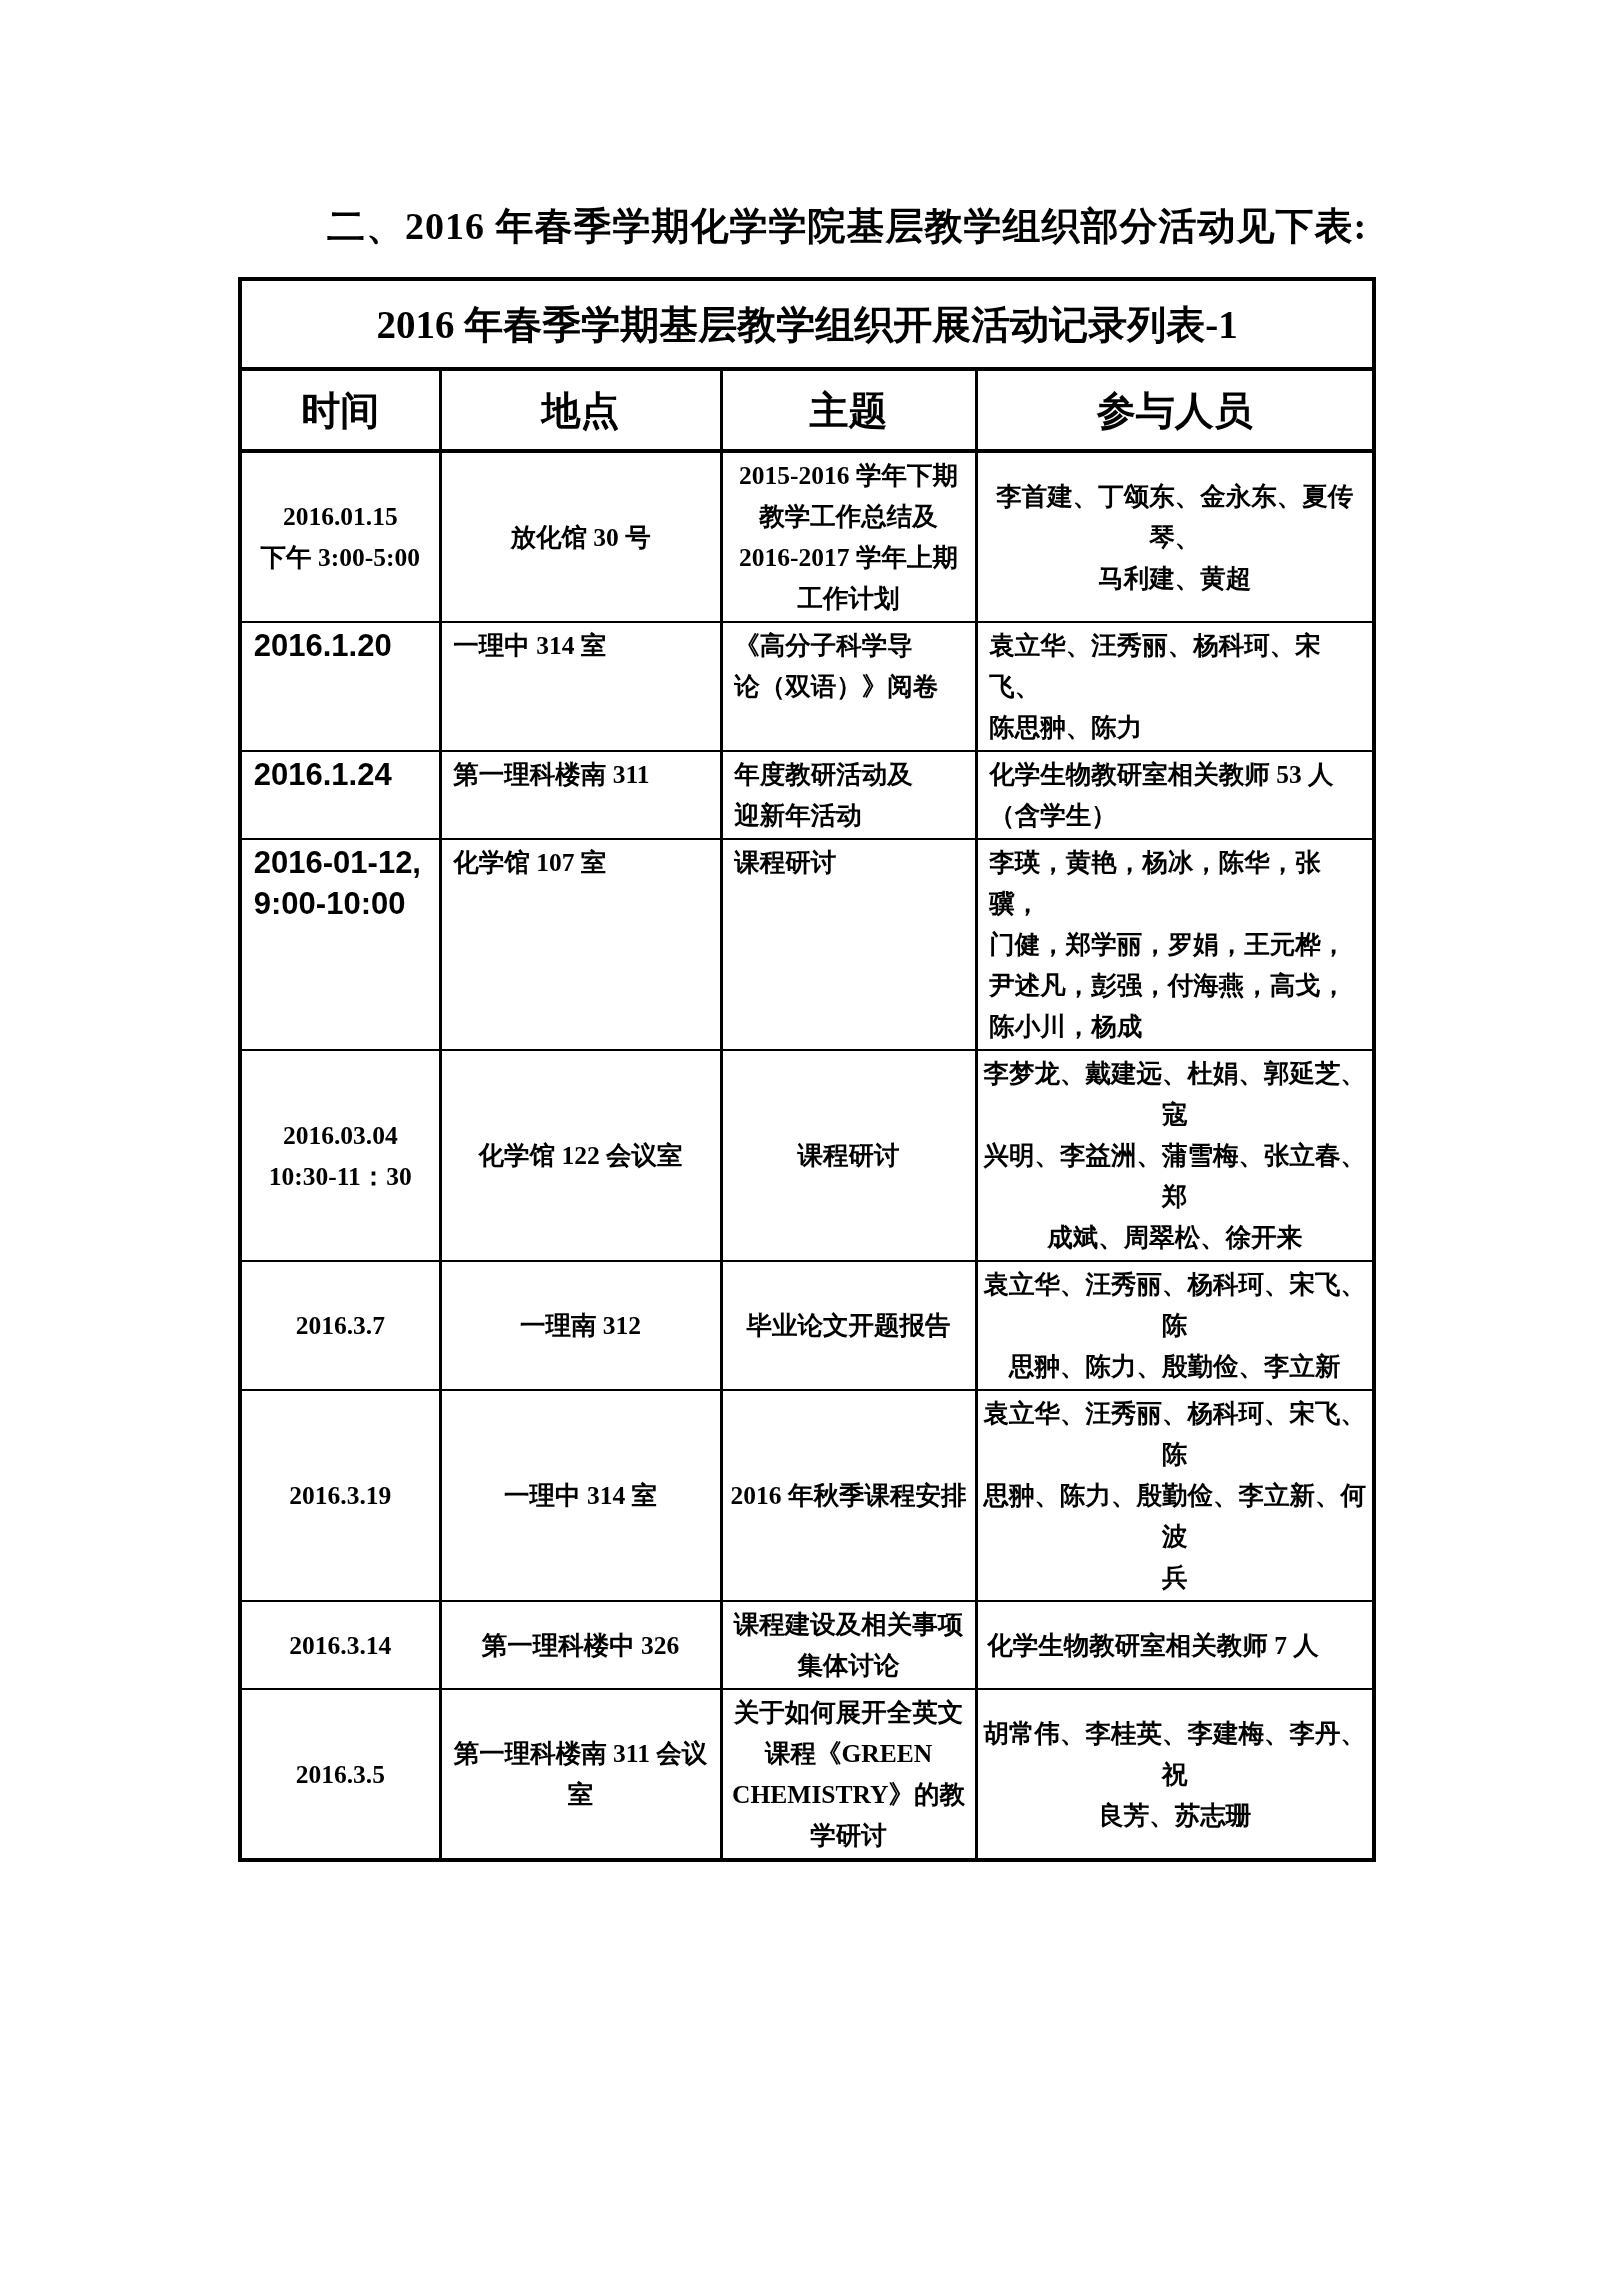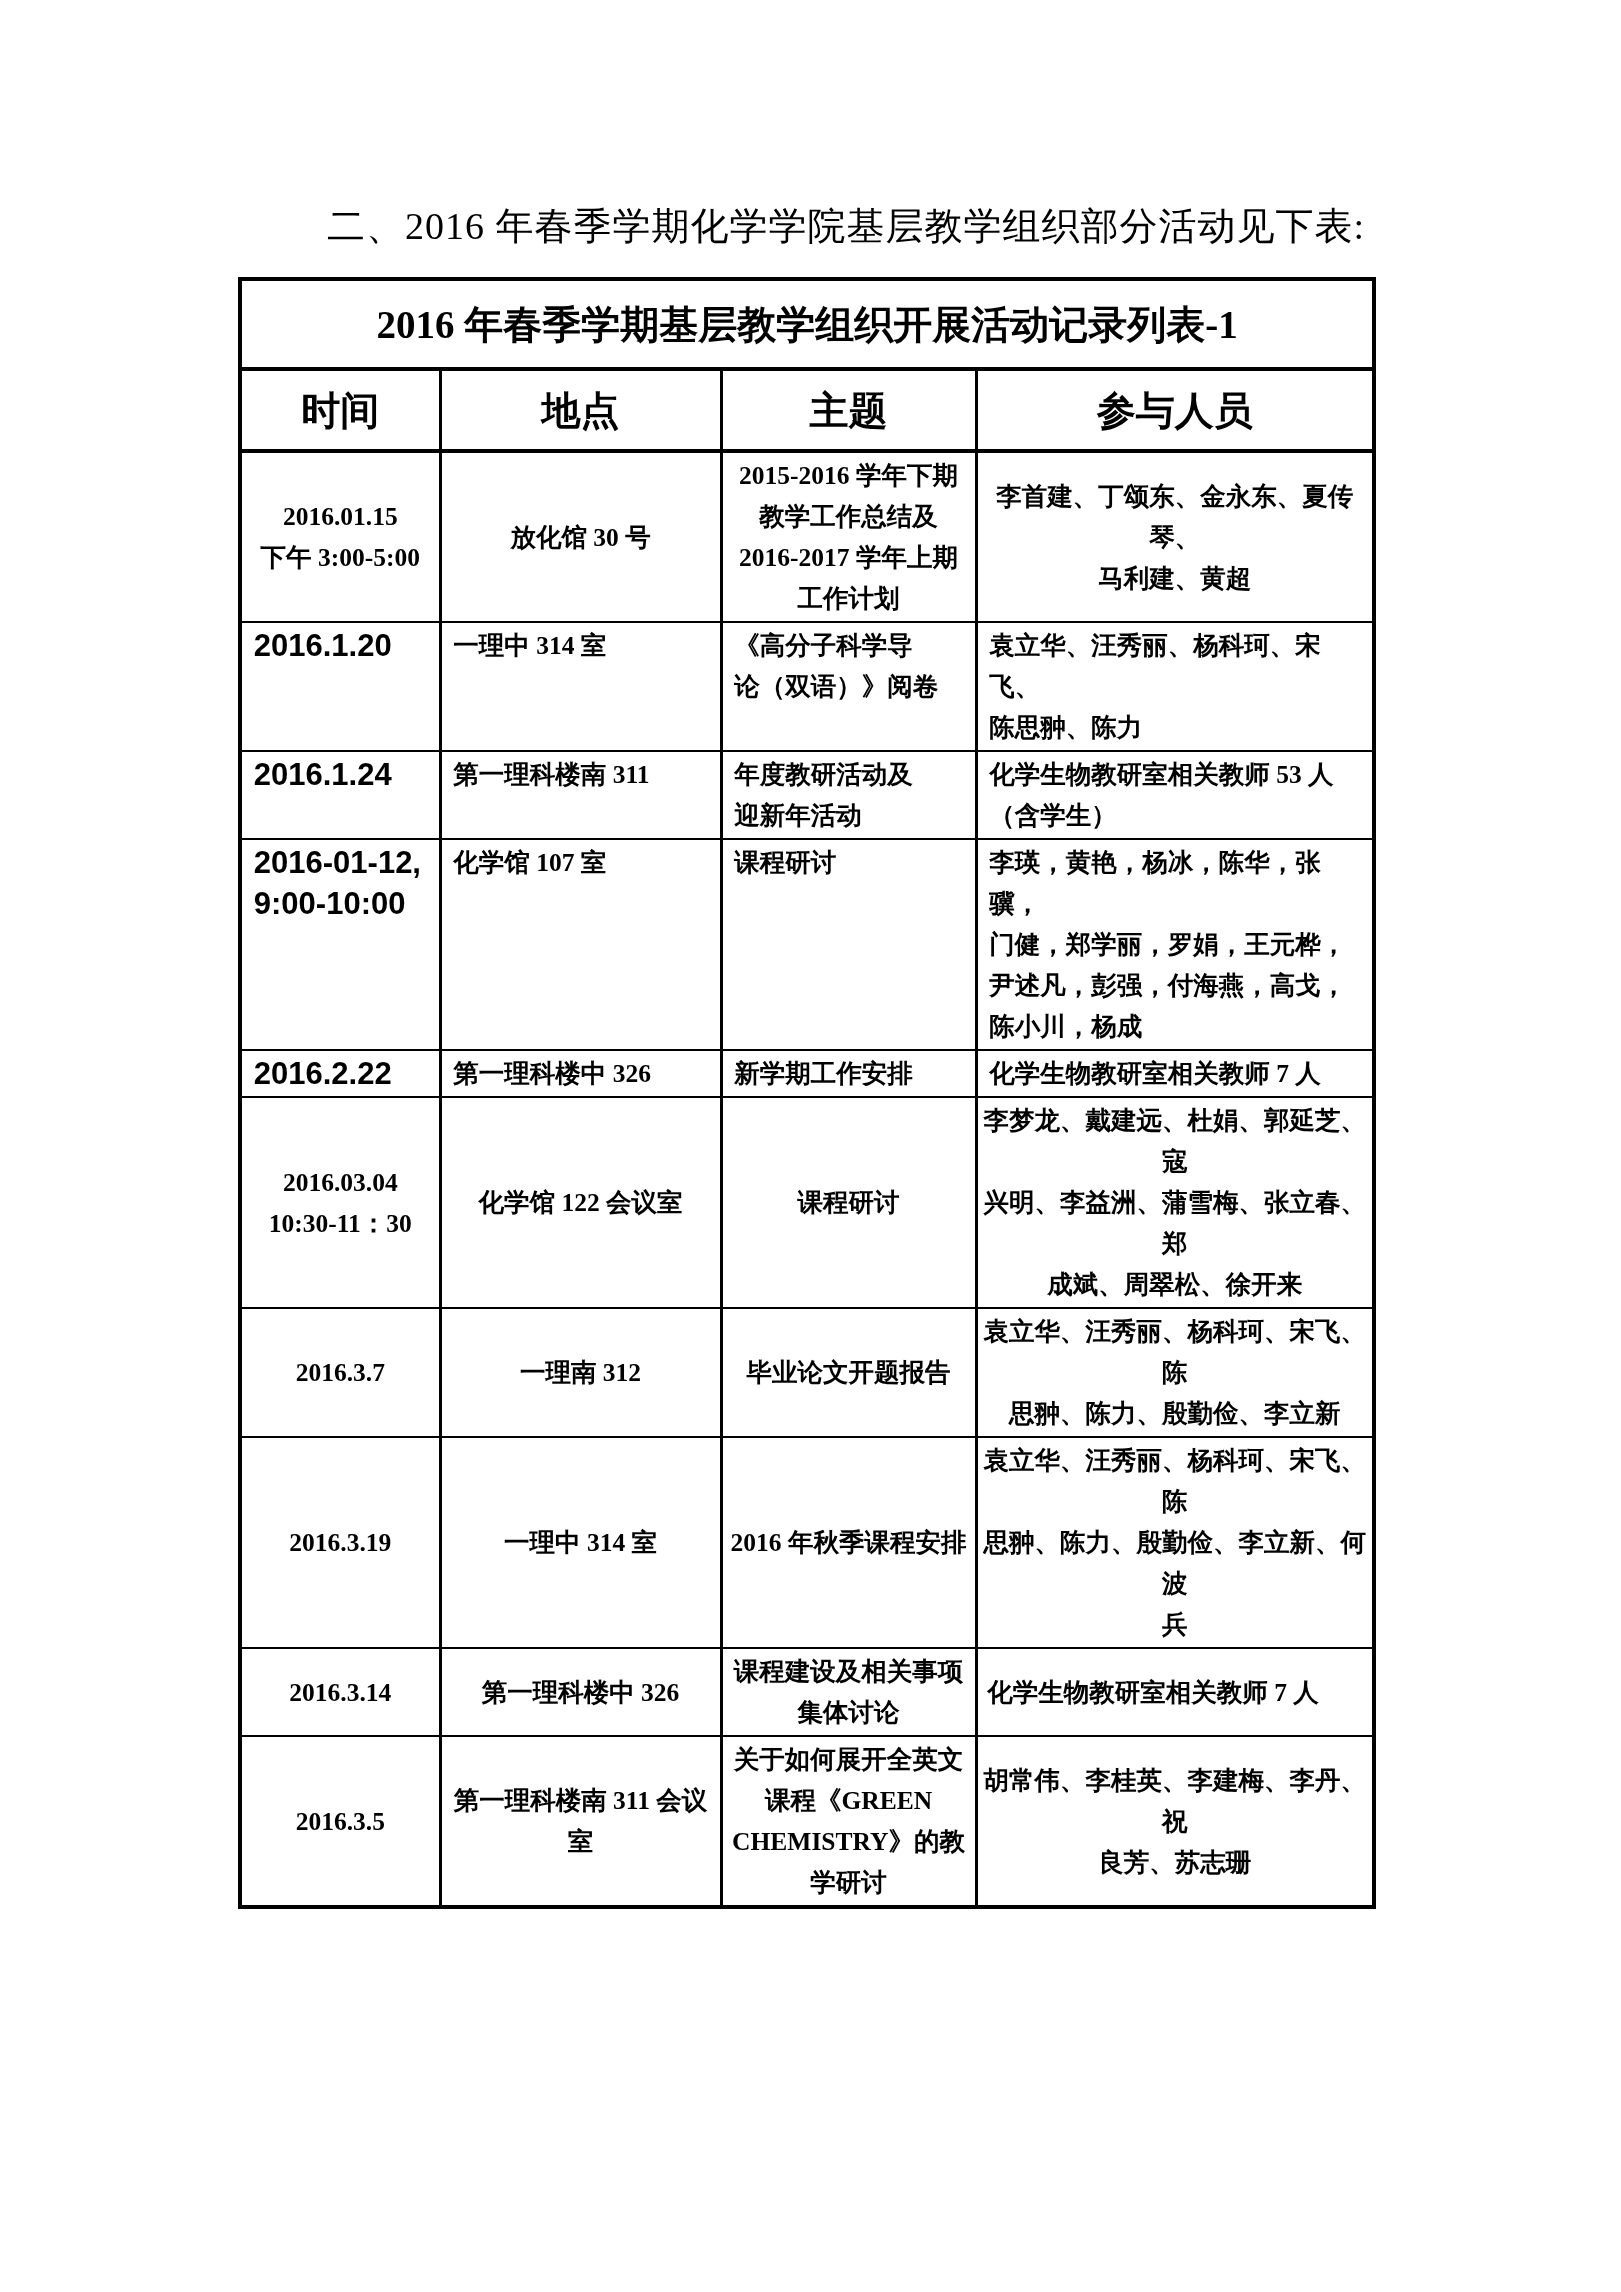--- a/index.html
+++ b/index.html
@@ -14,21 +14,21 @@
     font-family: "Liberation Serif", "DejaVu Serif", serif;
     color: #000;
     overflow: hidden;
   }
   .doc-heading {
     position: absolute;
     left: 327px;
     top: 202px;
     font-size: 38px;
     line-height: 49px;
-    font-weight: normal;
+    font-weight: bold;
     white-space: nowrap;
     letter-spacing: 1px;
   }
   table.activity-table {
     position: absolute;
     left: 238px;
     top: 277px;
     width: 1134px;
     border-collapse: collapse;
     table-layout: fixed;
@@ -144,26 +144,20 @@
       <td class="c-time">2016-01-12,
 9:00-10:00</td>
       <td class="c-loc">化学馆 107 室</td>
       <td class="c-topic">课程研讨</td>
       <td class="c-part">李瑛，黄艳，杨冰，陈华，张骥，
 门健，郑学丽，罗娟，王元桦，
 尹述凡，彭强，付海燕，高戈，
 陈小川，杨成</td>
     </tr>
 
-    <tr class="rl" style="height:45px">
-      <td class="c-time">2016.2.22</td>
-      <td class="c-loc">第一理科楼中 326</td>
-      <td class="c-topic">新学期工作安排</td>
-      <td class="c-part">化学生物教研室相关教师 7 人</td>
-    </tr>
 
 
     <tr class="rc" style="height:123px">
       <td class="c-time">2016.03.04
 10:30-11：30</td>
       <td class="c-loc">化学馆 122 会议室</td>
       <td class="c-topic">课程研讨</td>
       <td class="c-part">李梦龙、戴建远、杜娟、郭延芝、寇
 兴明、李益洲、蒲雪梅、张立春、郑
 成斌、周翠松、徐开来</td>

